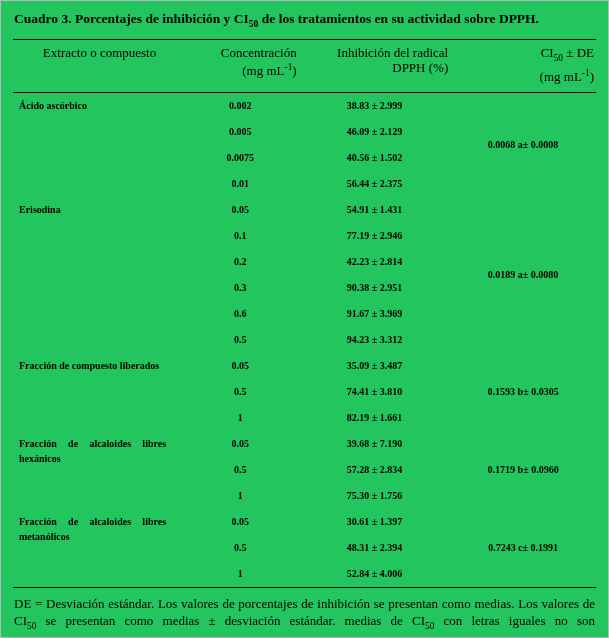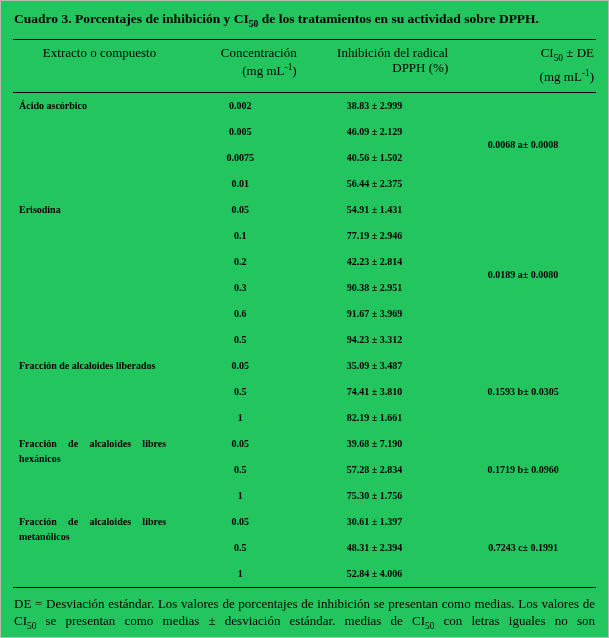--- a/index.html
+++ b/index.html
@@ -150,21 +150,21 @@
         </tr>
         <tr>
           <td class="col-conc">0.6</td>
           <td class="col-inhib">91.67 ± 3.969</td>
         </tr>
         <tr>
           <td class="col-conc">0.5</td>
           <td class="col-inhib">94.23 ± 3.312</td>
         </tr>
         <tr>
-          <td class="col-name" rowspan="3">Fracción de alcaloides liberados</td>
+          <td class="col-name" rowspan="3">Fracción de compuesto liberados</td>
           <td class="col-conc">0.05</td>
           <td class="col-inhib">35.09 ± 3.487</td>
           <td class="col-ci" rowspan="3">0.1593 b± 0.0305</td>
         </tr>
         <tr>
           <td class="col-conc">0.5</td>
           <td class="col-inhib">74.41 ± 3.810</td>
         </tr>
         <tr>
           <td class="col-conc">1</td>

